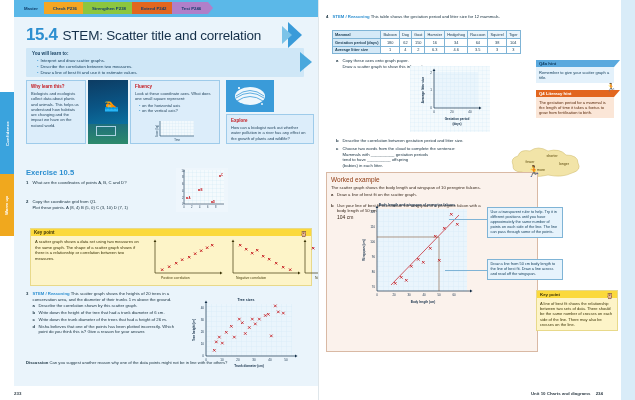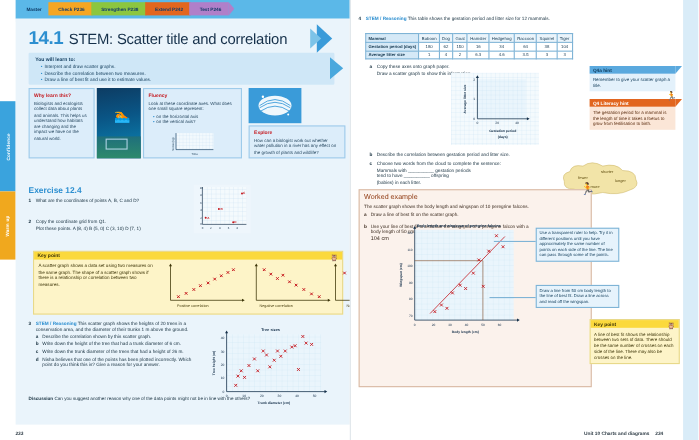--- a/index.html
+++ b/index.html
@@ -275,21 +275,21 @@
       </div>
       <div class="tab" style="--c:#e2661f">
         <span>Extend P242</span>
       </div>
       <div class="tab" style="--c:#b07fc9">
         <span>Test P246</span>
       </div>
     </div>
 
     <div class="title-row">
-      <div class="title-num">14.1</div>
+      <div class="title-num">15.4</div>
       <div class="title-txt">STEM: Scatter title and correlation</div>
     </div>
 
     <div class="learn">
       <h4>You will learn to:</h4>
       <ul>
         <li>Interpret and draw scatter graphs.</li>
         <li>Describe the correlation between two measures.</li>
         <li>Draw a line of best fit and use it to estimate values.</li>
       </ul>
@@ -342,21 +342,21 @@
       </div>
 
       <div class="card card-exp">
         <h5>Explore</h5>
         <p>How can a biologist work out whether water pollution in a river has any effect on the growth of plants and wildlife?</p>
       </div>
     </div>
     <div class="explore-arrow"></div>
     <div class="explore-arrow2"></div>
 
-    <div class="ex-head">Exercise 12.4</div>
+    <div class="ex-head">Exercise 10.5</div>
 
     <div class="q q1">
       <div class="qn">1</div>
       <div class="qbody">What are the coordinates of points A, B, C and D?</div>
     </div>
 
     <svg class="minigrid" viewBox="0 0 52 44">
       <defs>
         <pattern id="mg" width="4" height="4" patternUnits="userSpaceOnUse">
           <path d="M4 0 L0 0 0 4" fill="none" stroke="#b9d9ef" stroke-width="0.35"></path>

